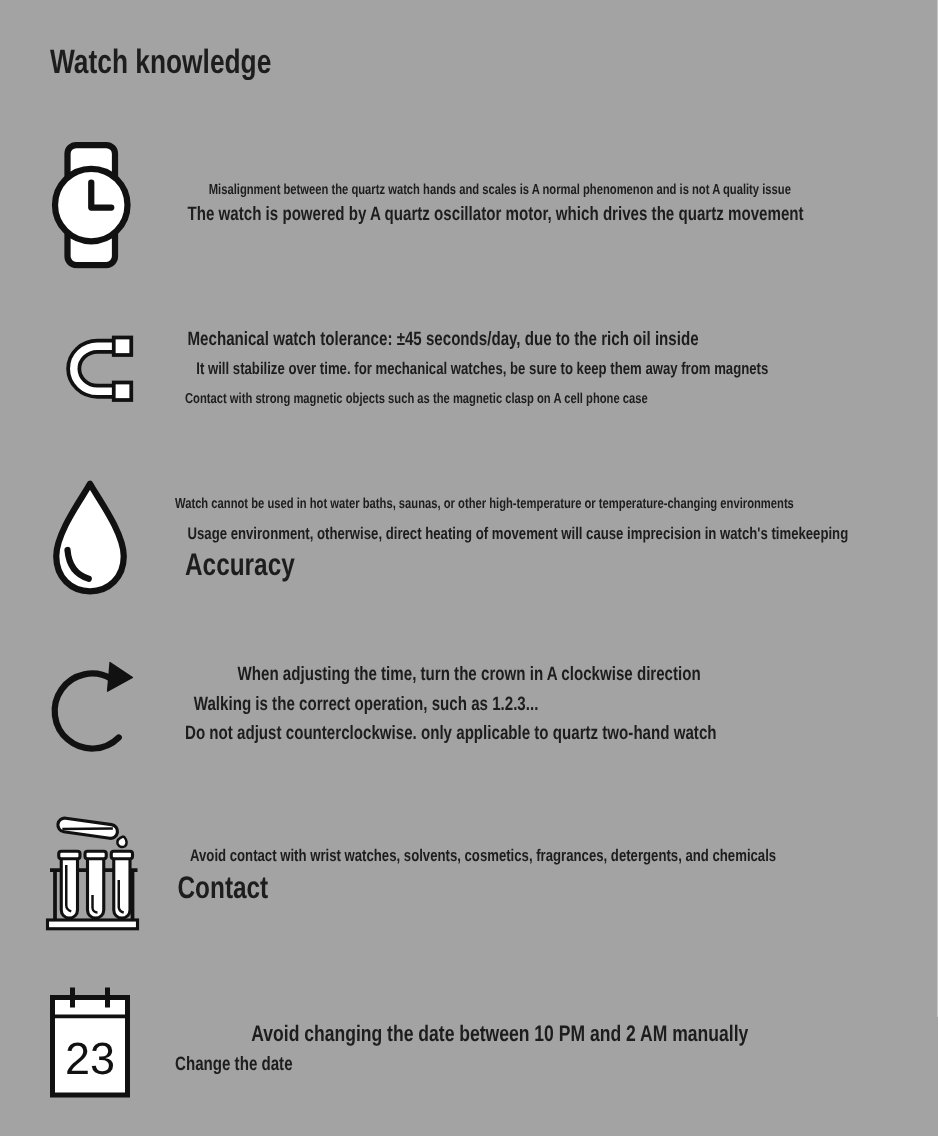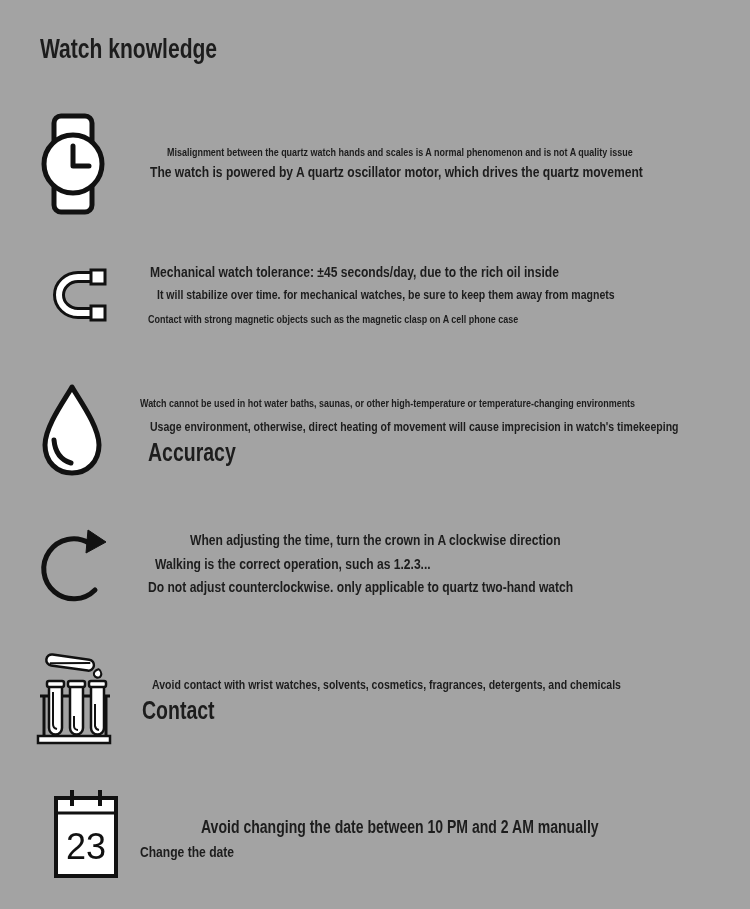--- a/index.html
+++ b/index.html
@@ -111,21 +111,21 @@
           <line x1="14" y1="17" x2="54" y2="11" stroke="#111" stroke-width="2"></line>
         </g>
         <path d="M63 23 q4 5 1 8 q-4 2 -6 -2 q-1 -4 5 -6" fill="#fff" stroke="#111" stroke-width="2"></path>
       </svg>
     </span>
     <p class="line md" style="left:152px;top:677px">Avoid contact with wrist watches, solvents, cosmetics, fragrances, detergents, and chemicals</p>
     <p class="line xl" style="left:142px;top:696px">Contact</p>
   </section>
 
   <section>
-    <span class="icon" style="left:52px;top:788px">
+    <span class="icon" style="left:38px;top:788px">
       <svg width="68" height="92" viewBox="0 0 68 92">
         <rect x="4" y="10" width="60" height="78" fill="#fff" stroke="#111" stroke-width="4"></rect>
         <line x1="4" y1="25" x2="64" y2="25" stroke="#111" stroke-width="3"></line>
         <line x1="20" y1="2" x2="20" y2="18" stroke="#111" stroke-width="4"></line>
         <line x1="48" y1="2" x2="48" y2="18" stroke="#111" stroke-width="4"></line>
         <text x="34" y="71" text-anchor="middle" font-size="36" font-weight="400" fill="#111">23</text>
       </svg>
     </span>
     <p class="line xlg" style="left:201px;top:817px">Avoid changing the date between 10 PM and 2 AM manually</p>
     <p class="line lg" style="left:140px;top:843px">Change the date</p>

